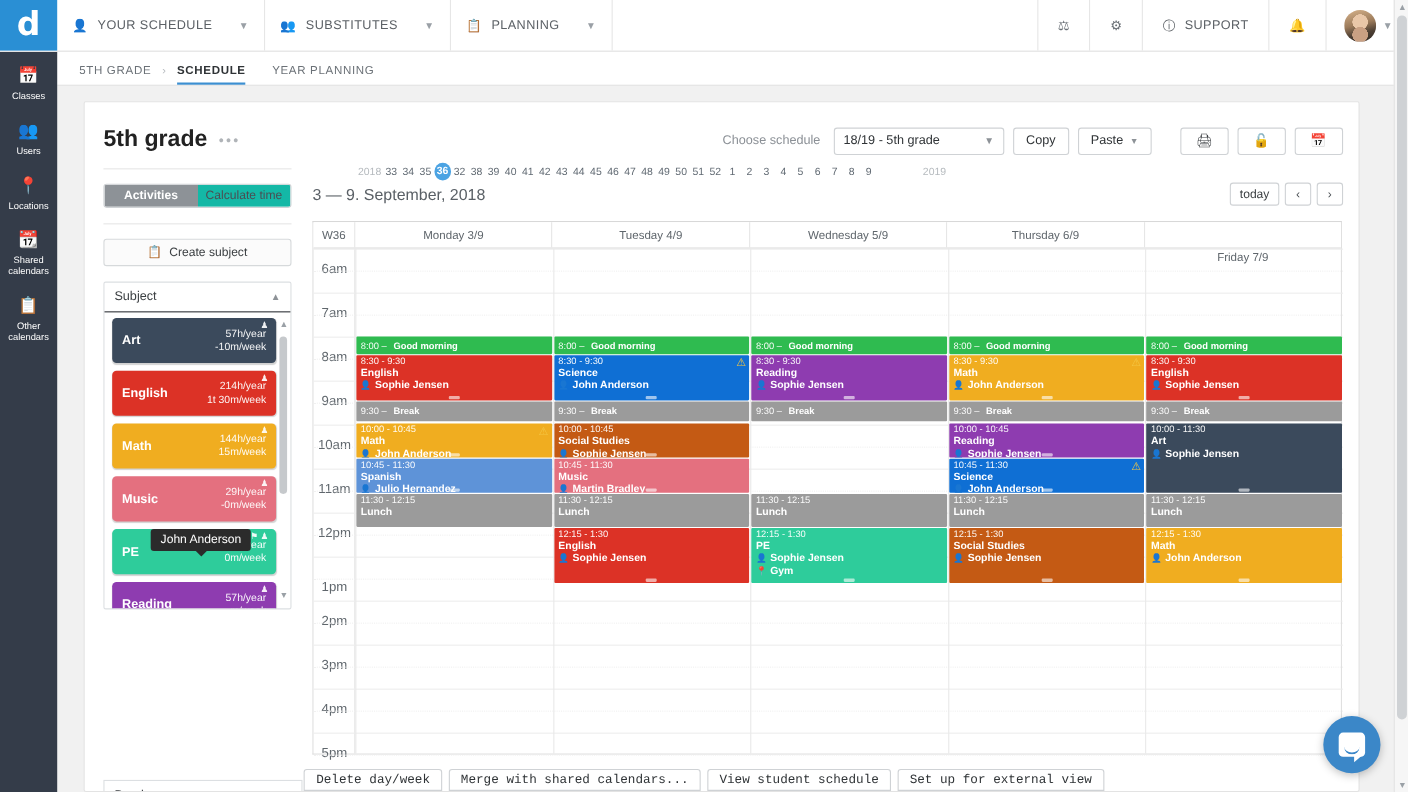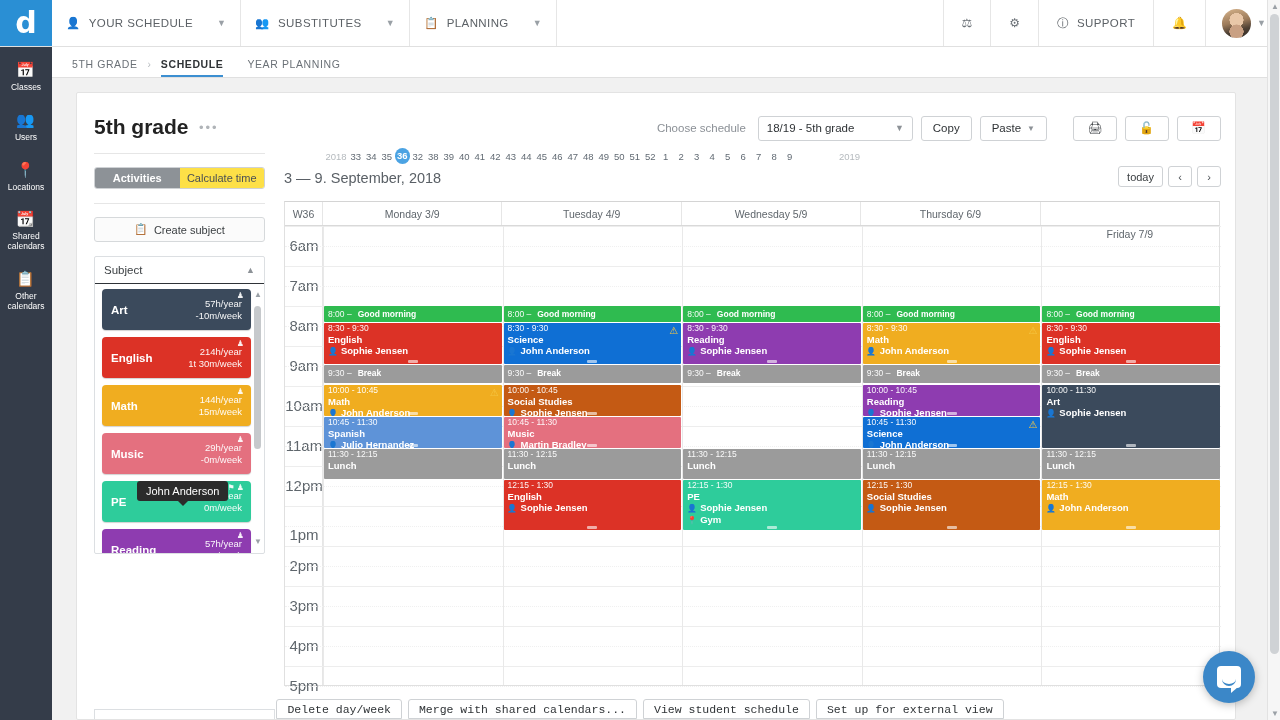--- a/index.html
+++ b/index.html
@@ -74,21 +74,21 @@
     position:absolute; top:92px; left:76px; width:1160px; height:628px;
     background:#fff; border:1px solid #e3e3e3; border-radius:2px; overflow:hidden;
   }
 
   
   .lpanel{ position:absolute; left:0; top:0; width:205px; height:692px; padding:22px 17px 0 17px;}
   .grade-title{ font-size:21px; font-weight:bold; color:#222; display:inline-block; vertical-align:middle;}
   .dots{ color:#b0b4b8; letter-spacing:2px; font-size:13px; margin-left:7px; display:inline-block; vertical-align:middle; cursor:pointer;}
   .hr{ height:1px; background:#e6e6e6; margin:14px 0 13px;}
   .segmented{ display:flex; height:22px; border-radius:3px; overflow:hidden; border:1px solid #cfd2d5;}
-  .seg{ flex:1; display:flex; align-items:center; justify-content:center; font-size:11px; cursor:pointer; background:#fde047; color:#4a4f54;}
+  .seg{ flex:1; display:flex; align-items:center; justify-content:center; font-size:11px; cursor:pointer; background:#14b8a6; color:#4a4f54;}
   .seg.on{ background:#8d9297; color:#fff; font-weight:bold;}
   .create-btn{
     height:25px; border:1px solid #d6d9db; border-radius:3px; background:#fbfbfb;
     display:flex; align-items:center; justify-content:center; gap:6px; font-size:11px; color:#3c4043; cursor:pointer;
   }
   .subject-box{ margin-top:14px; border:1px solid #dcdfe2; border-radius:2px; background:#fff;}
   .box-head{
     height:27px; display:flex; align-items:center; justify-content:space-between;
     padding:0 9px; font-size:11.5px; color:#3c4043; border-bottom:1px solid #2f3338; cursor:pointer;
   }
@@ -149,21 +149,21 @@
   .arrow-btn{ width:24px; height:21px; border:1px solid #cfd2d5; border-radius:3px; background:#fff; font-size:11px; display:flex; align-items:center; justify-content:center; cursor:pointer; color:#4a4f54;}
 
   .grid{ position:absolute; left:2px; top:108px; width:936px; height:485px; border:1px solid #e0e0e0; border-top:1px solid #d4d4d4; background:#fff;}
   .headrow{ display:flex; height:24px; border-bottom:1px solid #d9d9d9; background:#fff;}
   .head-time{ width:38px; display:flex; align-items:center; justify-content:center; font-size:10.5px; color:#5f666c; border-right:1px solid #e6e6e6;}
   .head-day{ flex:1; display:flex; align-items:center; justify-content:center; font-size:10.5px; color:#5f666c; border-right:1px solid #e6e6e6;}
   .head-day:last-child{ border-right:none;margin-top:32px;}
 
   .body{ position:relative; height:459px;}
   .timecol{ position:absolute; left:0; top:0; width:38px; height:459px; border-right:1px solid #e6e6e6;}
-  .tlabel{ position:absolute; left:0; width:38px; text-align:center; font-size:15px; color:#5f666c;}
+  .tlabel{ position:absolute; left:0; width:38px; text-align:center; font-size:12px; color:#5f666c;}
   .hline{ position:absolute; left:0; width:936px; border-top:1px solid #ededed;}
   .hline.half{ border-top:1px dotted #f0f0f0;}
   .vline{ position:absolute; top:0; height:459px; border-left:1px solid #e9e9e9;}
 
   .daycol{ position:absolute; top:0; height:459px; width:179.6px;}
 
   .ev{
     position:absolute; left:1px; right:1px; border-radius:1px; color:#fff; overflow:hidden;
     padding:1px 4px 0 4px; cursor:pointer; line-height:1.12;
   }

